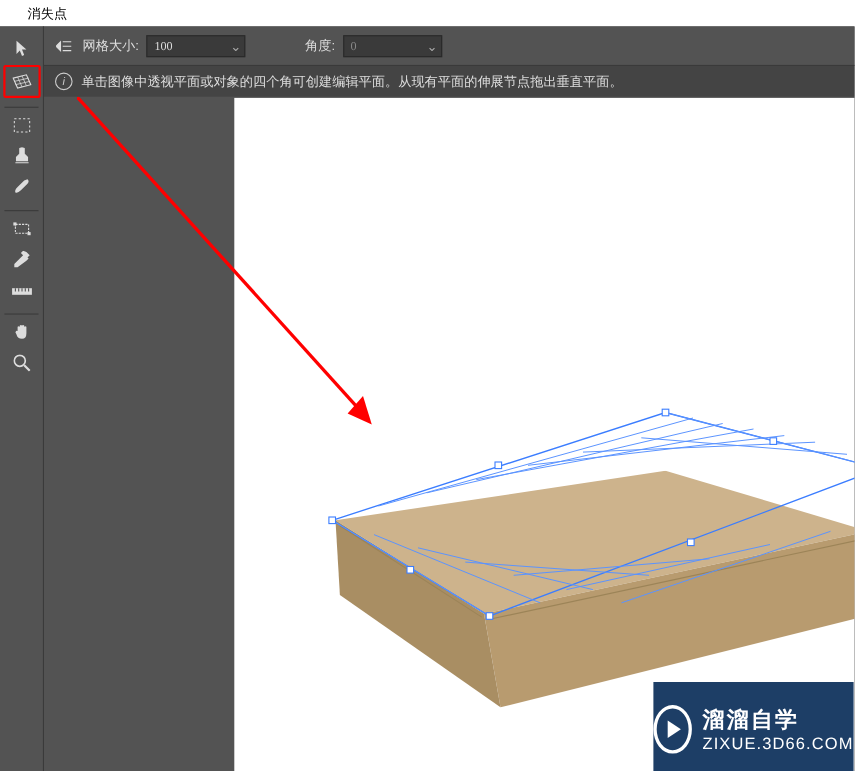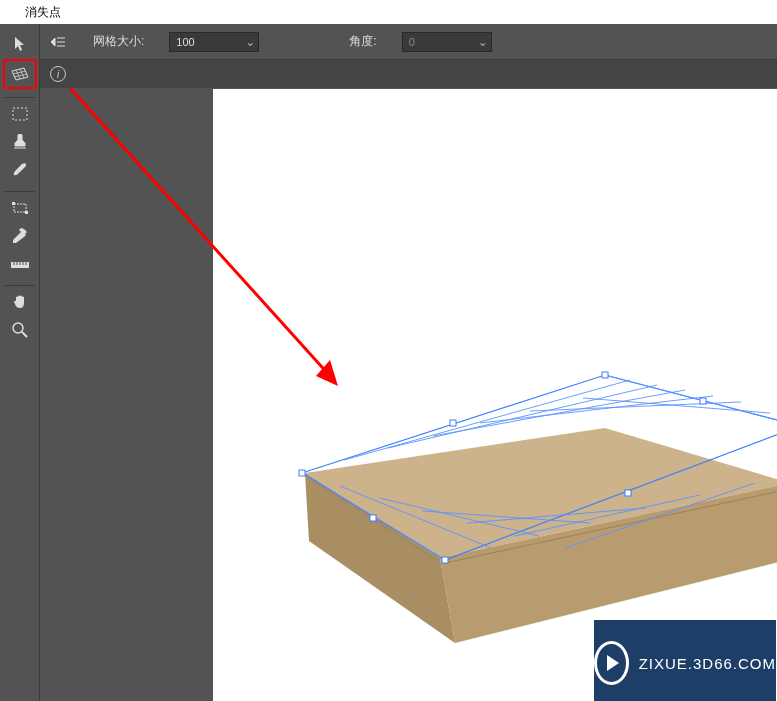--- a/index.html
+++ b/index.html
@@ -57,41 +57,42 @@
       flex: 1;
       display: flex;
       flex-direction: column;
     }
     .options-bar {
       height: 36px;
       background: #535353;
       display: flex;
       align-items: center;
       padding: 0 8px;
-      gap: 25px;
+      gap: 7px;
       color: #ddd;
       border-bottom: 1px solid #3a3a3a;
     }
     .small-icon {
       width: 20px;
       height: 20px;
       display: flex;
       align-items: center;
       justify-content: center;
       color: #ddd;
     }
     .opt-label { font-size: 12px; color: #ddd; }
     .opt-input {
       background: #3a3a3a;
       border: 1px solid #2a2a2a;
       color: #ddd;
       padding: 2px 6px;
       width: 90px;
       height: 20px;
       font-size: 11px;
+      font-family: Liberation Serif, serif;
     }
     .opt-select {
       display: inline-flex;
       align-items: center;
       position: relative;
     }
     .opt-select::after {
       content: "⌄";
       position: absolute;
       right: 4px;
@@ -262,20 +263,21 @@
       </span>
       <span style="width:40px"></span>
       <span class="opt-label">角度:</span>
       <span class="opt-select">
         <input class="opt-input disabled" disabled="" value="0" style="">
       </span>
     </div>
 
     <div class="info-bar">
       <span class="info-icon">i</span>
+      <span>单击图像中透视平面或对象的四个角可创建编辑平面。从现有平面的伸展节点拖出垂直平面。</span>
     </div>
 
     <div class="canvas-pane">
       <div class="canvas-bg"></div>
 
       <svg class="box-shape" width="520" height="240" viewBox="0 0 520 240">
 
         <polygon points="20,45 320,0 505,55 155,130" fill="#cdb38c"></polygon>
 
         <polygon points="155,130 505,55 510,130 170,215" fill="#b89b6f"></polygon>
@@ -305,18 +307,19 @@
       </svg>
 
       <svg class="arrow" width="300" height="310" viewBox="0 0 300 310">
         <line x1="0" y1="0" x2="260" y2="288" stroke="#ff0000" stroke-width="3"></line>
         <polygon points="268,298 246,288 260,272" fill="#ff0000"></polygon>
       </svg>
 
       <div class="watermark">
         <div class="play"></div>
         <div class="wm-text">
+          <span class="wm-top">溜溜自学</span>
           <span class="wm-bottom">ZIXUE.3D66.COM</span>
         </div>
       </div>
     </div>
   </div>
 </div>
 
 </body></html>

